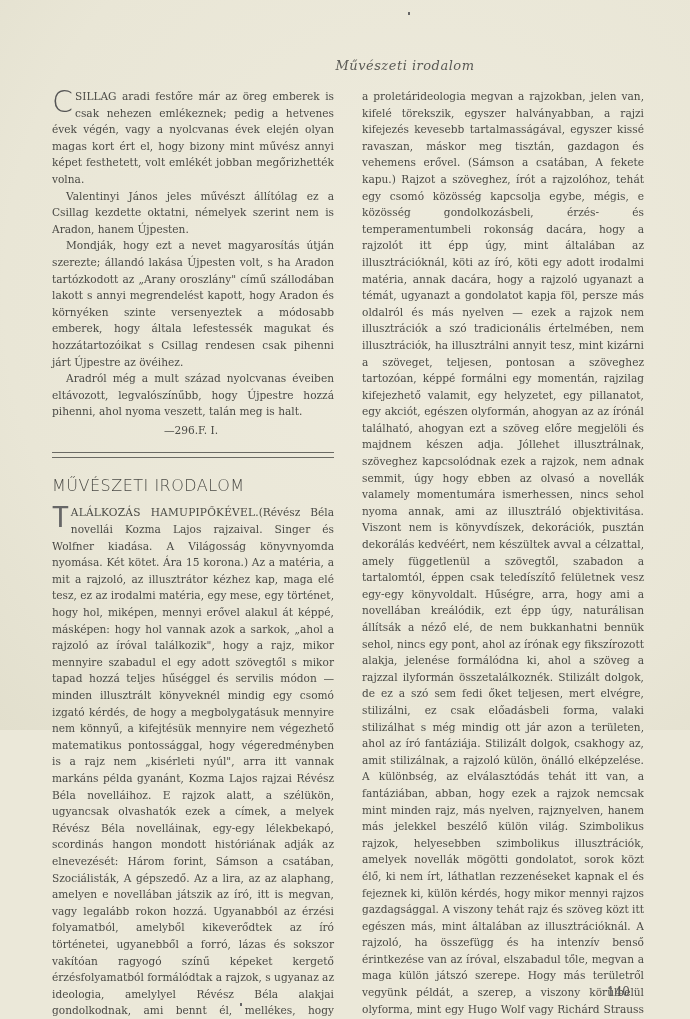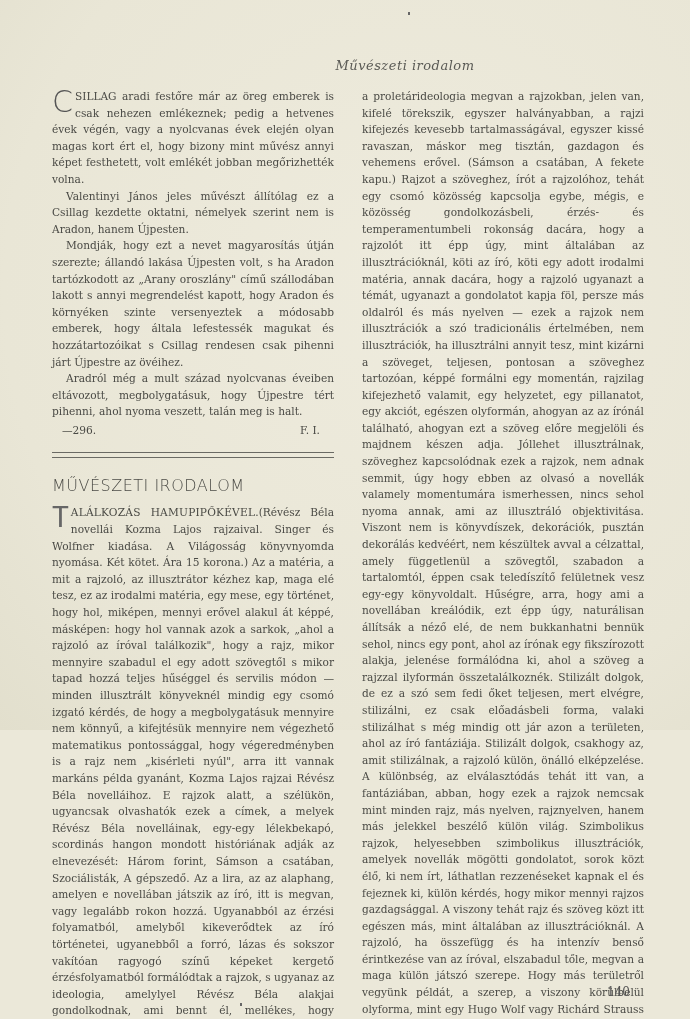--- a/index.html
+++ b/index.html
@@ -26,21 +26,21 @@
   .col p { margin:0; text-indent:14px; }
   .col p.noindent { text-indent:0; }
   .dropcap {
     float:left; font-size:30px; line-height:28px; margin:0 2px 0 0;
     color:#555; font-family:"DejaVu Sans", sans-serif; font-weight:200;
   }
   .dropcap-t {
     float:left; font-size:28px; line-height:28px; margin:0 2px 0 0;
     color:#666; font-family:"DejaVu Sans Mono", monospace;
   }
-  .sig { display:flex; justify-content:space-between; padding:0 14px 0 10px; margin-top:2px; }
+  .sig { display:flex; justify-content:center; padding:0 14px 0 10px; margin-top:2px; }
   .rule { border:none; border-top:1px solid #6a6a64; margin:14px 0 0 0; }
   .rule2 { border:none; border-top:1px solid #6a6a64; margin:4px 0 0 0; }
   .section-title {
     font-family:"DejaVu Sans", sans-serif; font-weight:300; font-size:16px;
     color:#4b4b46; letter-spacing:0.5px; margin:18px 0 8px 0; line-height:20px;
   }
   .smallcaps { letter-spacing:0.2px; }
   .page-number {
     position:absolute; left:607px; top:985px; font-size:12px; color:#555;
   }
@@ -56,21 +56,21 @@
 
   <div class="running-head">Művészeti irodalom</div>
 
   <div class="col left">
     <div>
       <p class="noindent">
         <span class="dropcap">C</span><span>SILLAG aradi festőre már az öreg emberek is csak nehezen emlékeznek; pedig a hetvenes évek végén, vagy a nyolcvanas évek elején olyan magas kort ért el, hogy bizony mint művész annyi képet festhetett, volt emlékét jobban megőrizhették volna.</span>
       </p>
       <p>Valentinyi János jeles művészt állítólag ez a Csillag kezdette oktatni, némelyek szerint nem is Aradon, hanem Újpesten.</p>
       <p>Mondják, hogy ezt a nevet magyarosítás útján szerezte; állandó lakása Újpesten volt, s ha Aradon tartózkodott az „Arany oroszlány" című szállodában lakott s annyi megrendelést kapott, hogy Aradon és környéken szinte versenyeztek a módosabb emberek, hogy általa lefestessék magukat és hozzátartozóikat s Csillag rendesen csak pihenni járt Újpestre az övéihez.</p>
-      <p>Aradról még a mult század nyolcvanas éveiben eltávozott, megbolygatásuk, hogy Újpestre tért pihenni, ahol nyoma veszett, talán meg is halt.</p>
+      <p>Aradról még a mult század nyolcvanas éveiben eltávozott, legvalószínűbb, hogy Újpestre hozzá pihenni, ahol nyoma veszett, talán meg is halt.</p>
       <div class="sig">
         <span>—296.</span>
         <span>F. I.</span>
       </div>
     </div>
 
     <hr class="rule">
     <hr class="rule2">
 
     <div class="section-title">MŰVÉSZETI IRODALOM</div>

